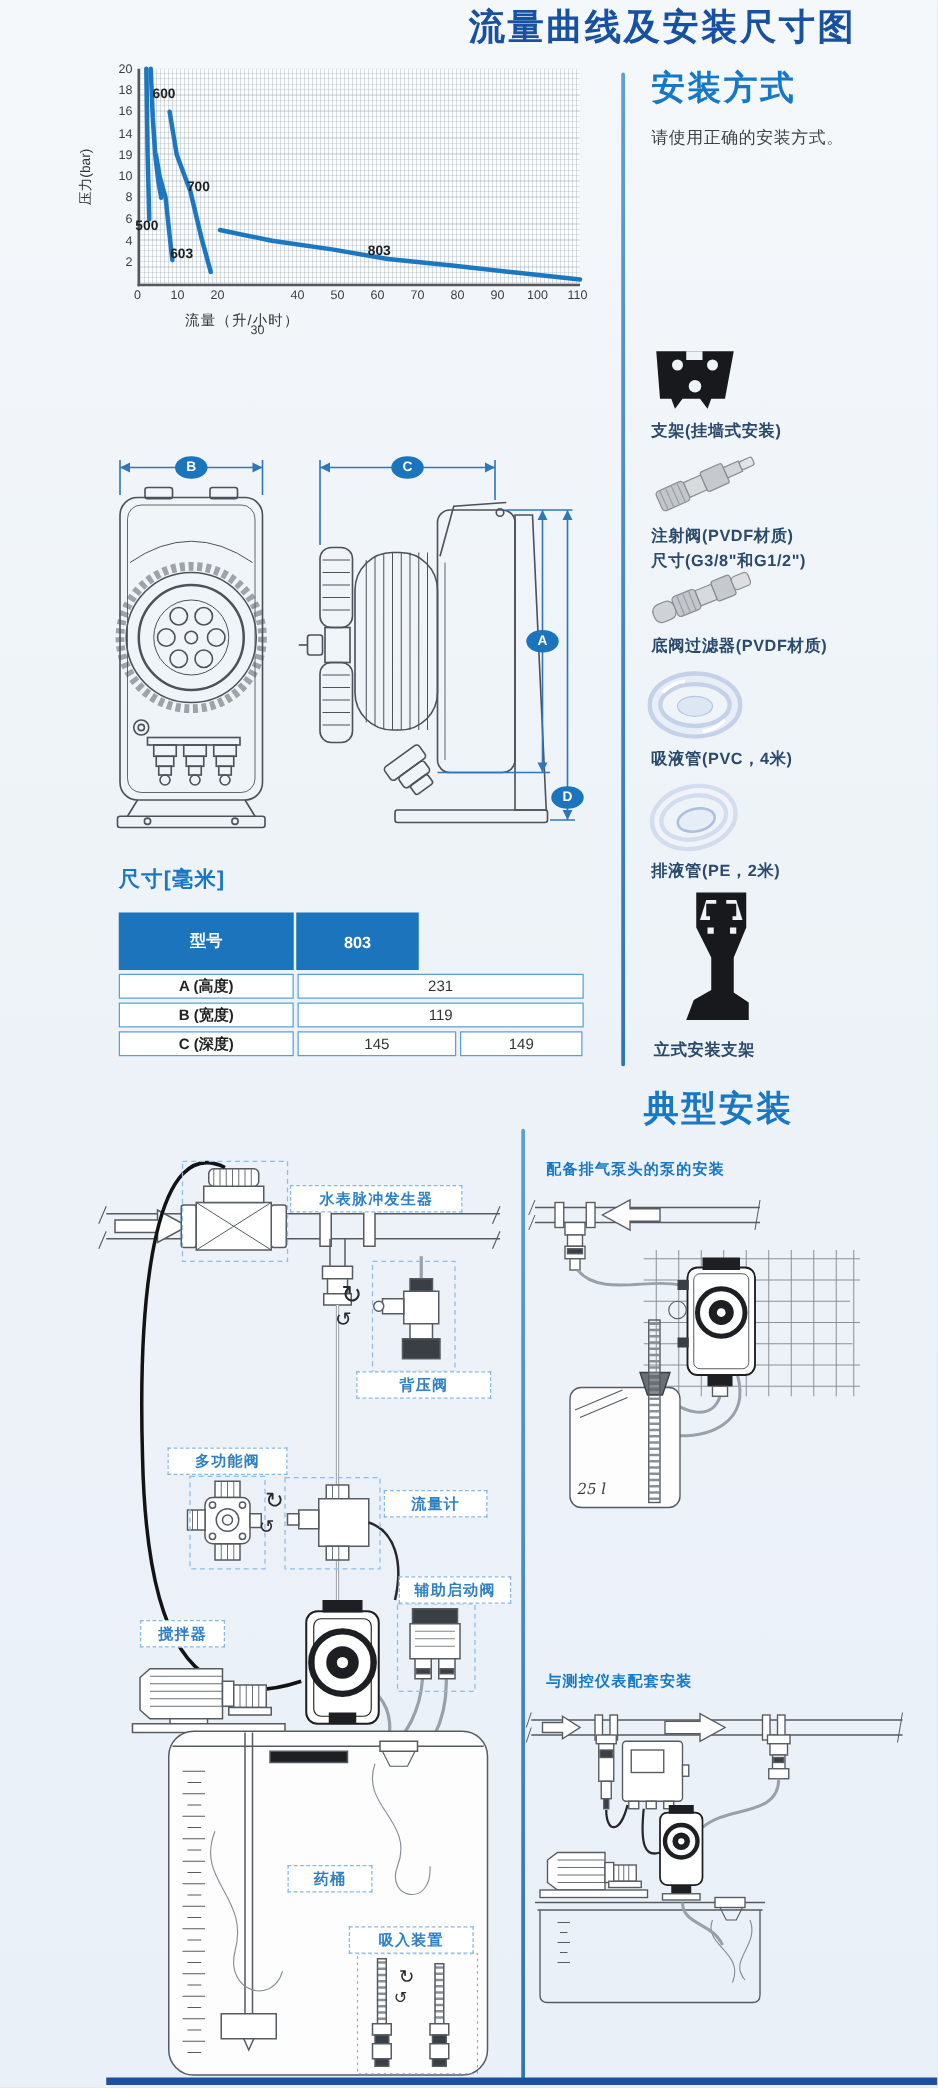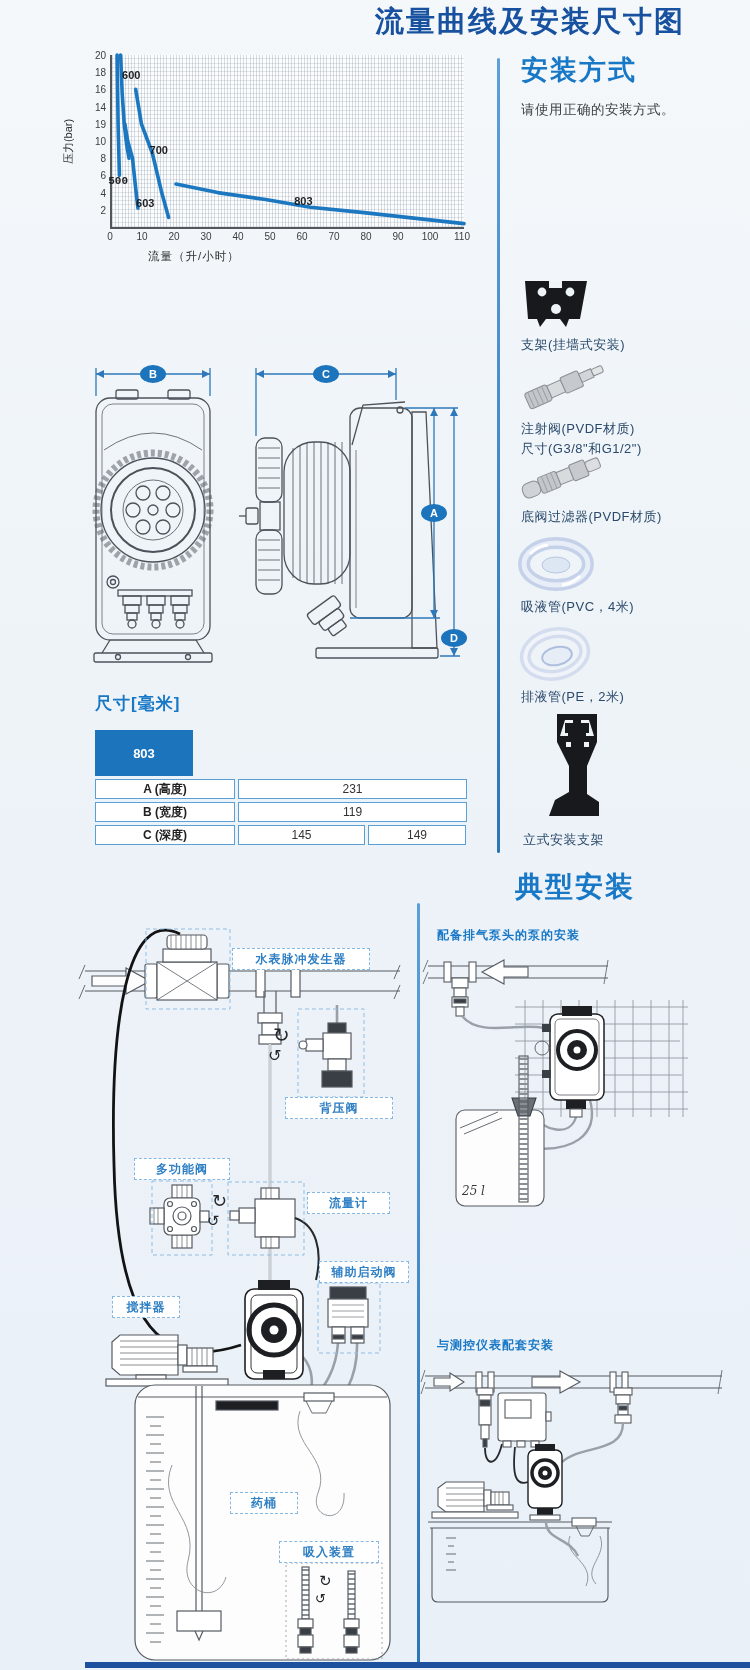--- a/index.html
+++ b/index.html
@@ -23,21 +23,21 @@
   .ytick{position:absolute;left:22px;width:24px;text-align:right;font-size:10px;color:#3a3d40;}
   .xtick{position:absolute;top:189px;width:24px;text-align:center;font-size:10px;color:#3a3d40;}
   .slabel{position:absolute;font-size:11px;font-weight:bold;color:#1c1e20;}
   .ylab{position:absolute;left:-14px;top:92px;font-size:11px;color:#2e3133;transform:rotate(-90deg);}
   .xlab{position:absolute;left:88px;top:207px;font-size:11.5px;color:#2e3133;letter-spacing:1px;}
   
   .vsep{width:3px;background:linear-gradient(180deg,#5d9fd8,#2e75b6);border-radius:2px;}
   
   .install-text{left:521px;top:96px;width:218px;font-size:13.5px;line-height:2.05;color:#3f4347;letter-spacing:.5px;}
   .install-text p{margin:0 0 2px 0;}
-  .acc-caption{font-size:13px;font-weight:normal;color:#2b4a6b;letter-spacing:.5px;}
+  .acc-caption{font-size:13px;font-weight:bold;color:#2b4a6b;letter-spacing:.5px;}
   
   .dim-heading{left:95px;top:692px;font-size:17px;font-weight:bold;color:#1878c6;letter-spacing:1px;}
   #dim-table{left:95px;top:730px;width:372px;}
   .thead{display:flex;gap:2px;}
   .thcell{background:#1b74bc;color:#fff;font-size:13px;font-weight:bold;height:46px;
           display:flex;align-items:center;justify-content:center;text-align:center;}
   .pre{white-space:pre-line;line-height:1.3;}
   .trow{display:flex;gap:3px;margin-top:3px;}
   .tcell{border:1px solid #58a0d6;background:#fff;height:18px;display:flex;align-items:center;
          justify-content:center;font-size:12px;color:#333;}
@@ -78,30 +78,30 @@
       <span class="ytick" style="top: 111.2px;">8</span>
       <span class="ytick" style="top: 94px;">10</span>
       <span class="ytick" style="top: 76.8px;">19</span>
       <span class="ytick" style="top: 59.6px;">14</span>
       <span class="ytick" style="top: 42.4px;">16</span>
       <span class="ytick" style="top: 25.2px;">18</span>
       <span class="ytick" style="top: 8px;">20</span>
       <span class="xtick" style="left: 38px;">0</span>
       <span class="xtick" style="left: 70px;">10</span>
       <span class="xtick" style="left: 102px;">20</span>
-      <span class="xtick" style="left: 134px;">30</span>
+      <span class="xtick" style="left: 134px; margin-top: 28px;">30</span>
       <span class="xtick" style="left: 166px;">40</span>
       <span class="xtick" style="left: 198px;">50</span>
       <span class="xtick" style="left: 230px;">60</span>
       <span class="xtick" style="left: 262px;">70</span>
       <span class="xtick" style="left: 294px;">80</span>
       <span class="xtick" style="left: 326px;">90</span>
       <span class="xtick" style="left: 358px;">100</span>
       <span class="xtick" style="left: 390px;">110</span>
-      <span class="slabel" style="left: 48.28px; top: 133.28px; font-family: Liberation Mono, monospace;">500</span>
+      <span class="slabel" style="left: 48.28px; top: 133.28px;">500</span>
       <span class="slabel" style="left: 62.04px; top: 26.64px;">600</span>
       <span class="slabel" style="left: 76.12px; top: 154.78px;">603</span>
       <span class="slabel" style="left: 89.56px; top: 102.32px;">700</span>
       <span class="slabel" style="left: 234.2px; top: 153.06px;">803</span>
     </div>
 
   <div class="abs vsep" style="left:497px;top:58px;height:795px;"></div>
   <div class="abs section-title" style="left:521px;top:52px;">安装方式</div>
   <div class="abs install-text">
     <p>请使用正确的安装方式。</p>
@@ -246,20 +246,21 @@
     </g>
   </svg>
   <div class="abs dim-badge" style="left:140px;top:365px">B</div>
   <div class="abs dim-badge" style="left:313px;top:365px">C</div>
   <div class="abs dim-badge" style="left:421px;top:504px">A</div>
   <div class="abs dim-badge" style="left:441px;top:629px">D</div>
 
   <div class="abs dim-heading">尺寸[毫米]</div>
   <div class="abs" id="dim-table">
     <div class="thead">
+      <div class="thcell" style="width:140px">型号</div>
       <div class="thcell" style="width:98px">803</div>
     </div>
     <div id="dim-rows">
         <div class="trow">
           <div class="tcell tlabel" style="width: 138px;">A (高度)</div>
           <div class="tcell" style="width: 227px;">231</div>
         </div>
         <div class="trow">
           <div class="tcell tlabel" style="width: 138px;">B (宽度)</div>
           <div class="tcell" style="width: 227px;">119</div>

